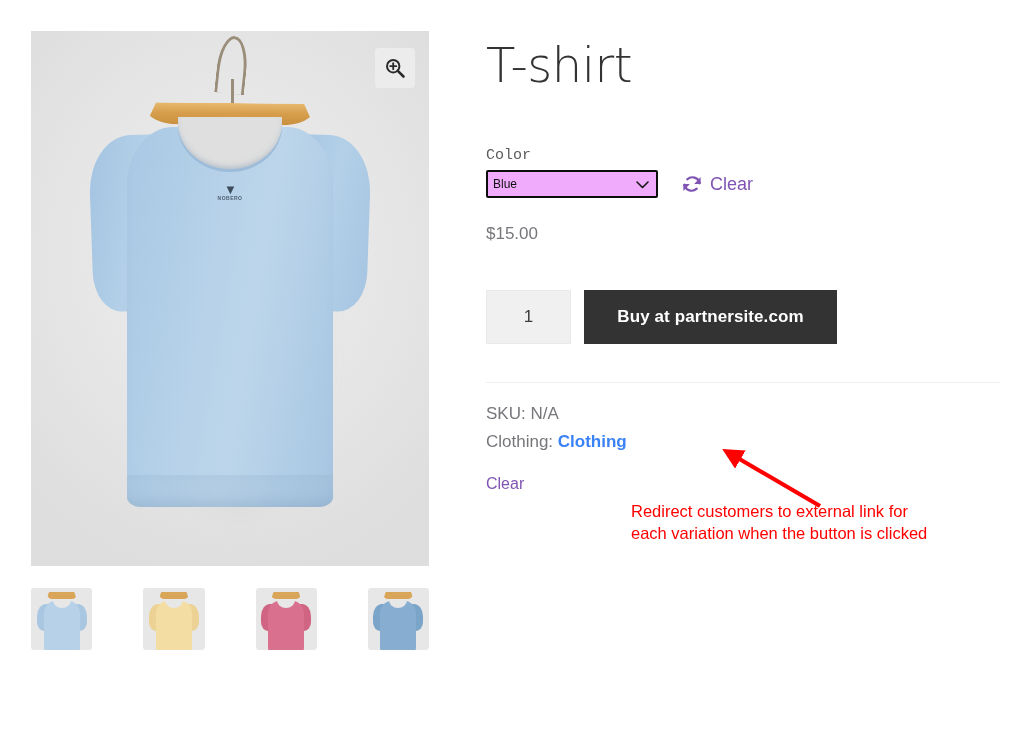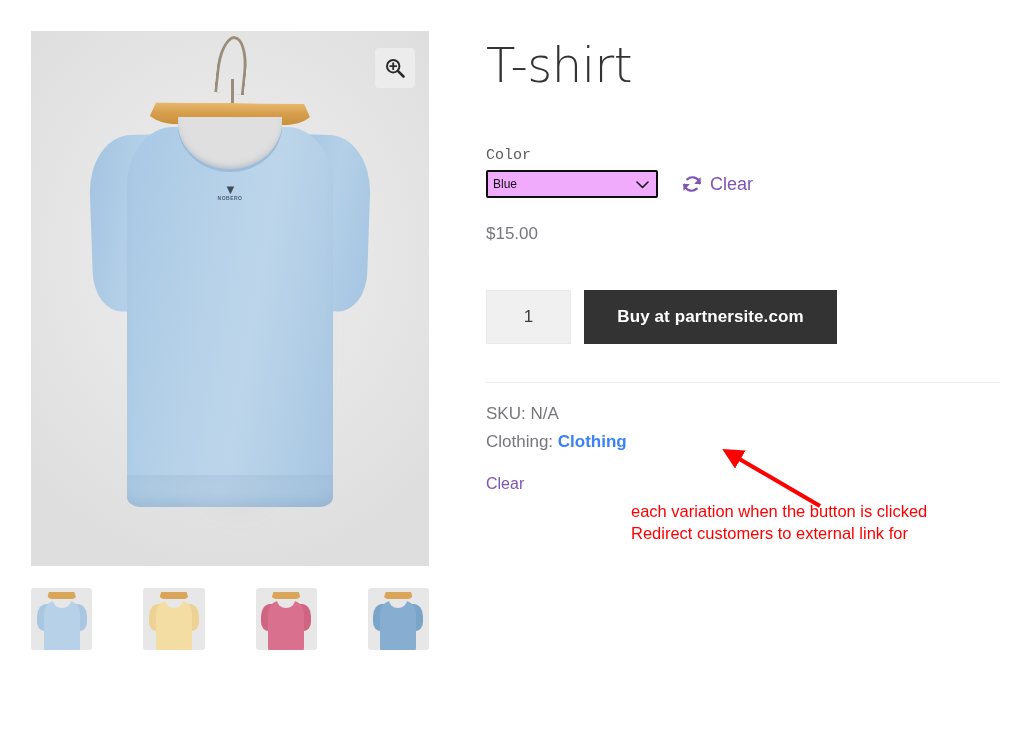--- a/index.html
+++ b/index.html
@@ -529,17 +529,17 @@
   <svg class="annotation-arrow" viewBox="0 0 150 80">
     <defs>
       <marker id="arrowhead" markerWidth="5" markerHeight="5" refX="1.2" refY="2.5" orient="auto">
         <polygon points="0,0 5,2.5 0,5" fill="#ff0000"></polygon>
       </marker>
     </defs>
     <line x1="120" y1="66" x2="36" y2="17" stroke="#ff0000" stroke-width="4.2" marker-end="url(#arrowhead)"></line>
   </svg>
 
   <div class="annotation">
+    <div>Redirect customers to external link for</div>
     <div>each variation when the button is clicked</div>
-    <div>Redirect customers to external link for</div>
   </div>
 
 </div>
 
 </body></html>

